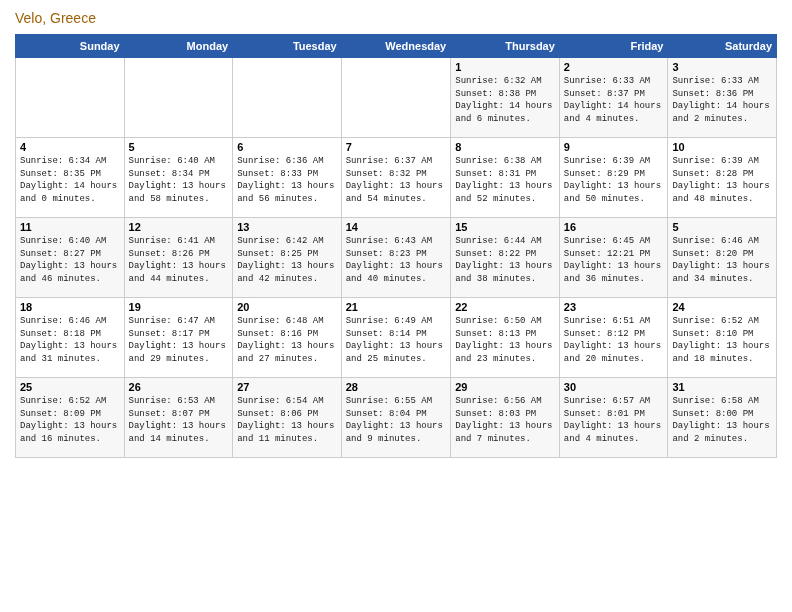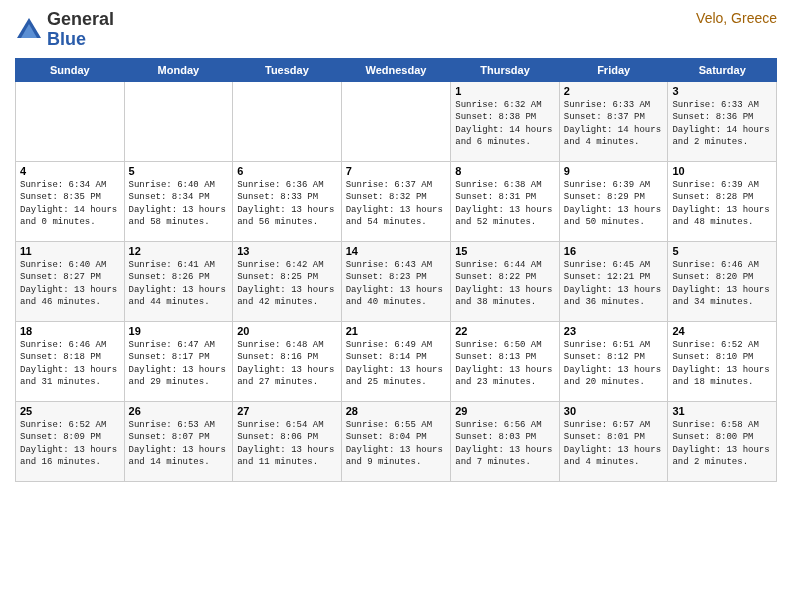--- a/index.html
+++ b/index.html
@@ -46,21 +46,21 @@
     }
     table {
       width: 100%;
       border-collapse: collapse;
       font-size: 10px;
     }
     thead tr th {
       background-color: #2a5caa;
       color: #fff;
       padding: 5px 4px;
-      text-align: center;
+      text-align: right;
       font-size: 11px;
       font-weight: bold;
       border: 1px solid #2a5caa;
     }
     tbody tr td {
       border: 1px solid #ccc;
       vertical-align: top;
       padding: 3px 4px;
       width: 113px;
       height: 80px;
@@ -81,30 +81,20 @@
       font-family: Liberation Mono, monospace;
     }
     .empty {
       background: #fff !important;
     }
   </style>
 </head>
 <body>
 
 <div class="header">
-  <div class="logo">
-    <svg class="logo-icon" viewBox="0 0 28 28" xmlns="http://www.w3.org/2000/svg">
-      <polygon points="14,2 26,22 2,22" fill="#2a5caa"></polygon>
-      <polygon points="14,8 22,22 6,22" fill="#5b8fd4"></polygon>
-    </svg>
-    <div class="logo-text">
-      <span class="logo-general">General</span><br>
-      <span class="logo-blue">Blue</span>
-    </div>
-  </div>
   <div class="title-block">
     <div class="location">Velo, Greece</div>
   </div>
 </div>
 
 <table>
   <thead>
     <tr>
     <th>Sunday</th>
         <th>Monday</th>

